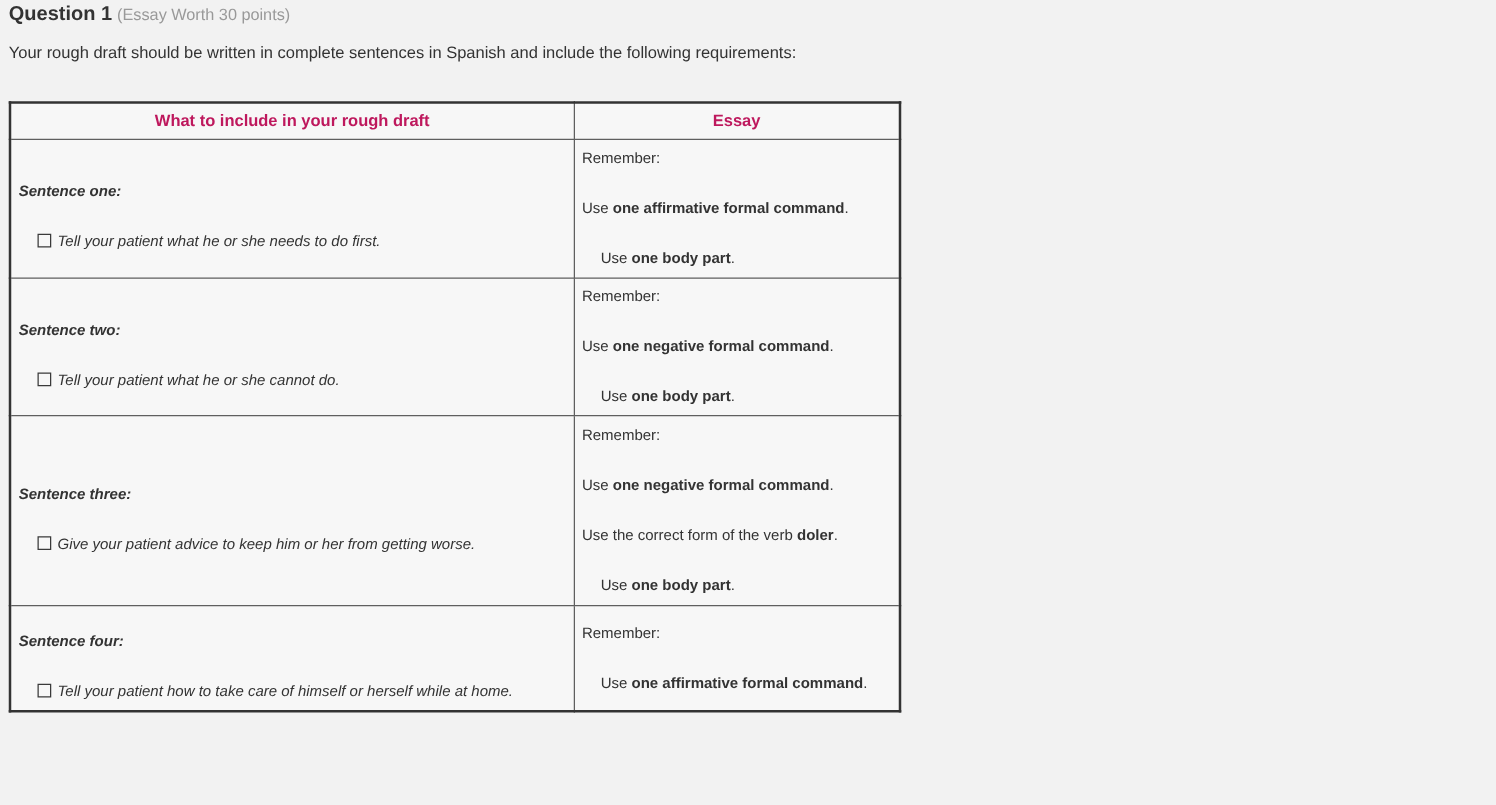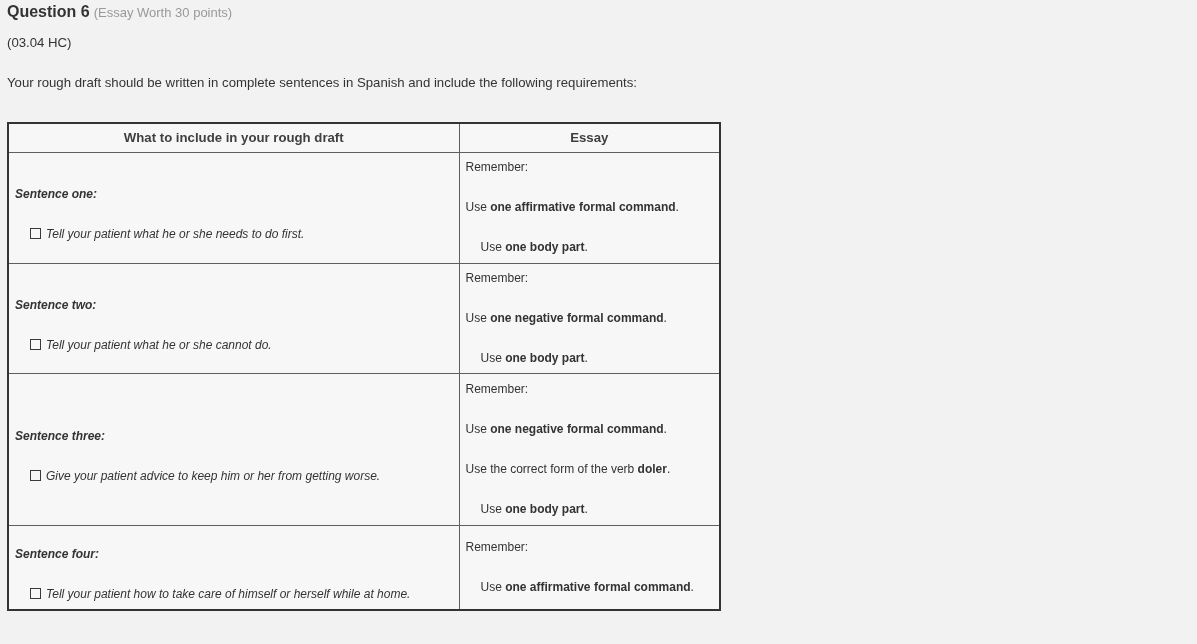--- a/index.html
+++ b/index.html
@@ -40,21 +40,21 @@
     background: #f7f7f7;
     border: 2px solid #333333;
     table-layout: fixed;
   }
   .req-table col.c1 { width: 451px; }
   .req-table col.c2 { width: 261px; }
   .req-table th {
     border: 1px solid #5f5f5f;
     font-size: 13.2px;
     font-weight: bold;
-    color: #404040;
+    color: #be185d;
     text-align: center;
     height: 29px;
     padding: 0 6px;
   }
   .req-table td {
     border: 1px solid #5f5f5f;
     vertical-align: middle;
     font-size: 12px;
     line-height: 15px;
     color: #333333;
@@ -77,23 +77,22 @@
     vertical-align: -1px;
     margin-right: 5px;
   }
   .hint-cell .bi { font-weight: bold; }
 </style>
 </head>
 <body>
 
 <div class="page">
 
-  <h1 class="q-title"><span>Question 6</span><span class="q-points">(Essay Worth 30 points)</span></h1>
+  <h1 class="q-title"><span>Question 1</span><span class="q-points">(Essay Worth 30 points)</span></h1>
 
-  <p class="intro-line">(03.04 HC)</p>
 
 
   <p class="intro-line">Your rough draft should be written in complete sentences in Spanish and include the following requirements:</p>
 
   <table class="req-table">
     <colgroup>
         <col class="c1">
         <col class="c2">
       </colgroup>
     <thead>

